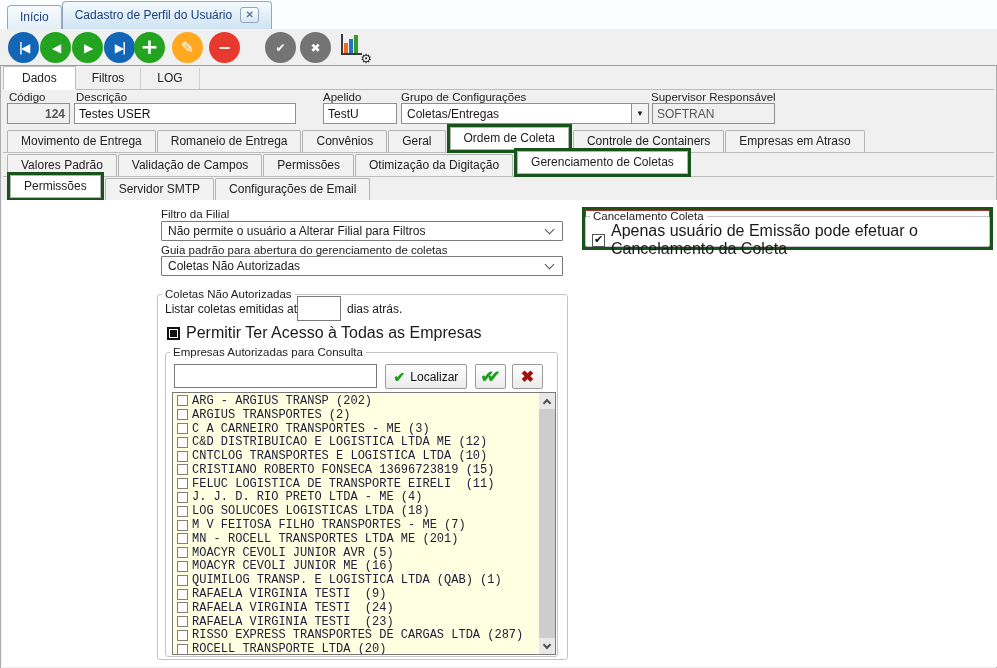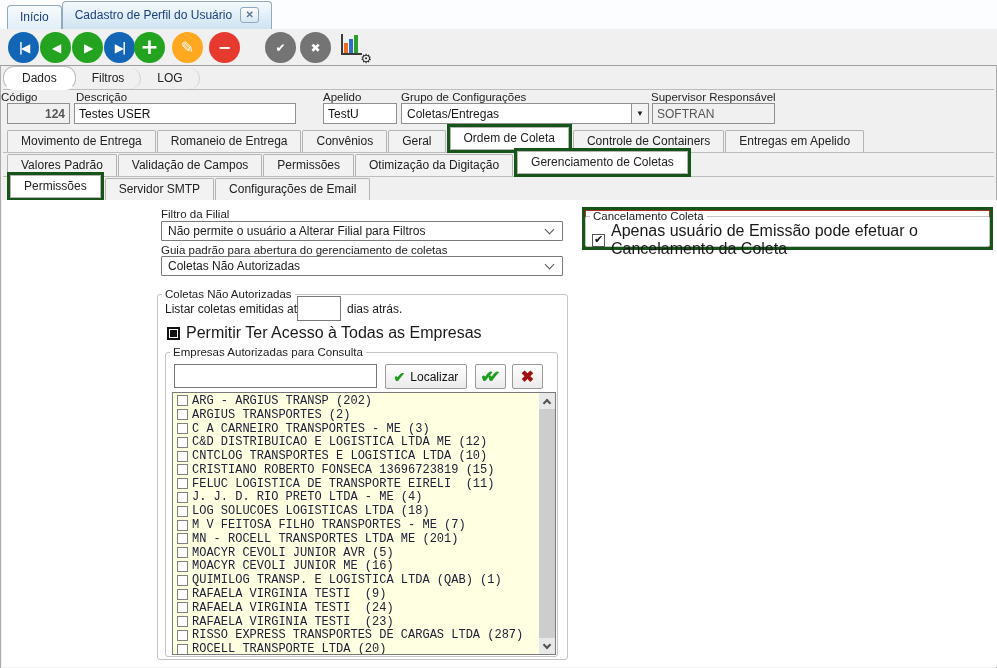--- a/index.html
+++ b/index.html
@@ -29,21 +29,21 @@
   .tb.plus .glyph { font-size:22px; font-weight:bold; margin-top:-3px; letter-spacing:0; }
   .tb.minus .glyph { font-size:16px; letter-spacing:0; }
   .tb.pencil .glyph { font-size:16px; letter-spacing:0; }
   .chart-btn { position:absolute; left:338px; top:3px; width:32px; height:32px; cursor:pointer; }
   .chart-btn .gear { position:absolute; right:-2px; bottom:-2px; font-size:13px; color:#2b2b2b; }
   
   .panel { position:absolute; top:66px; left:0; width:997px; height:602px; background:#f0f0f0;
     border-left:1px solid #adadad; border-right:1px solid #adadad; }
   .main-tabs { position:absolute; top:2px; left:2px; right:2px; height:22px; display:flex; align-items:flex-end;
     border-bottom:1px solid #bcbcbc; }
-  .mtab { padding:3px 16px 4px 16px; color:#222; cursor:pointer; border-right:1px solid #cfcfcf;border-radius:11px; }
+  .mtab { padding:3px 16px 4px 16px; color:#222; cursor:pointer; border-right:1px solid #cfcfcf; }
   .mtab.active { background:#fff; border:1px solid #bcbcbc; border-bottom:1px solid #fff; margin-bottom:-1px;
     padding:4px 18px; }
   .fld-label { position:absolute; font-size:11.5px; color:#222; white-space:nowrap; }
   .fld { position:absolute; height:21px; border:1px solid #8f8f8f; background:#fff; font-size:12px;
     padding:0 4px; font-family:"Liberation Sans", sans-serif; color:#111; }
   .fld.gray { background:#f0f0f0; color:#555; }
   .fld.right { text-align:right;font-weight:bold; }
   .combo { position:absolute; height:21px; border:1px solid #8f8f8f; background:#fff; display:flex;
     align-items:center; cursor:pointer; }
   .combo .cv { flex:1; padding:0 5px; white-space:nowrap; overflow:hidden; }
@@ -154,21 +154,21 @@
   </div>
 
   <div class="panel">
 
     <div class="main-tabs">
       <div class="mtab active">Dados</div>
       <div class="mtab">Filtros</div>
       <div class="mtab">LOG</div>
     </div>
 
-    <div class="fld-label" style="left:0;  top:25px">Código</div>
+    <div class="fld-label" style="left:8px;  top:25px">Código</div>
     <div class="fld-label" style="left:75px; top:25px">Descrição</div>
     <div class="fld-label" style="left:322px;top:25px">Apelido</div>
     <div class="fld-label" style="left:400px;top:25px">Grupo de Configurações</div>
     <div class="fld-label" style="left:650px;top:25px">Supervisor Responsável</div>
 
     <input class="fld gray right" style="left: 6px; top: 37px; width: 63px;" readonly="" value="124">
     <input class="fld" style="left: 73px; top: 37px; width: 222px;" value="Testes USER">
     <input class="fld" style="left: 322px; top: 37px; width: 74px;" value="TestU">
     <div class="combo" style="left:400px;top:37px;width:248px">
       <span class="cv">Coletas/Entregas</span>
@@ -179,21 +179,21 @@
     <div class="tabrow" style="top:64px">
       <div style="width:4px"></div>
       <div class="stab">Movimento de Entrega</div>
       <div class="stab">Romaneio de Entrega</div>
       <div class="stab">Convênios</div>
       <div class="stab">Geral</div>
       <div class="hl">
         <div class="stab active">Ordem de Coleta</div>
       </div>
       <div class="stab">Controle de Containers</div>
-      <div class="stab">Entregas em Apelido</div>
+      <div class="stab">Empresas em Atraso</div>
     </div>
 
     <div class="tabrow" style="top:88px">
       <div style="width:4px"></div>
       <div class="stab">Valores Padrão</div>
       <div class="stab">Validação de Campos</div>
       <div class="stab">Permissões</div>
       <div class="stab">Otimização da Digitação</div>
       <div class="hl">
         <div class="stab active">Gerenciamento de Coletas</div>

